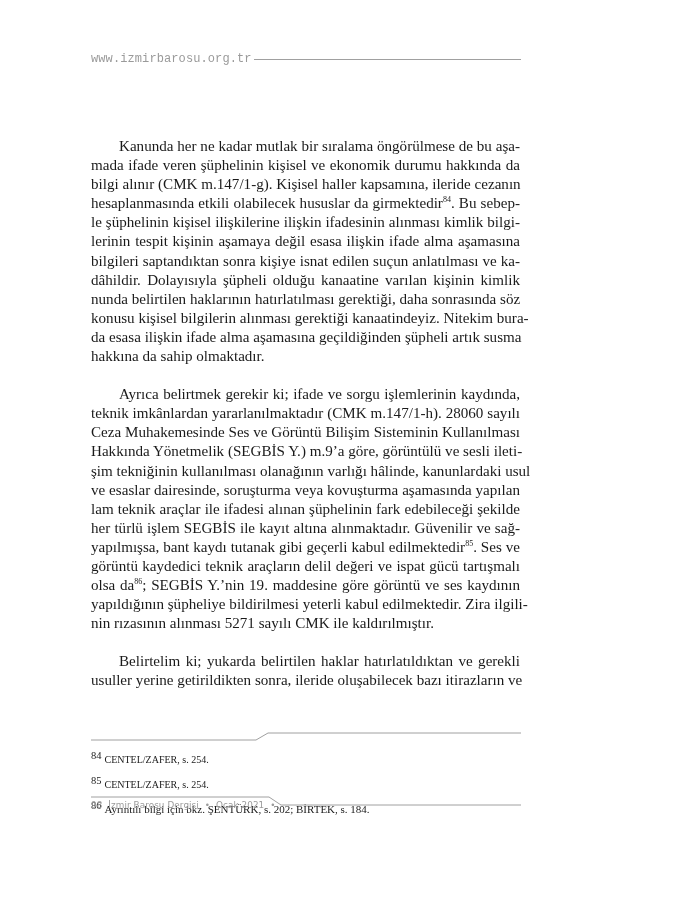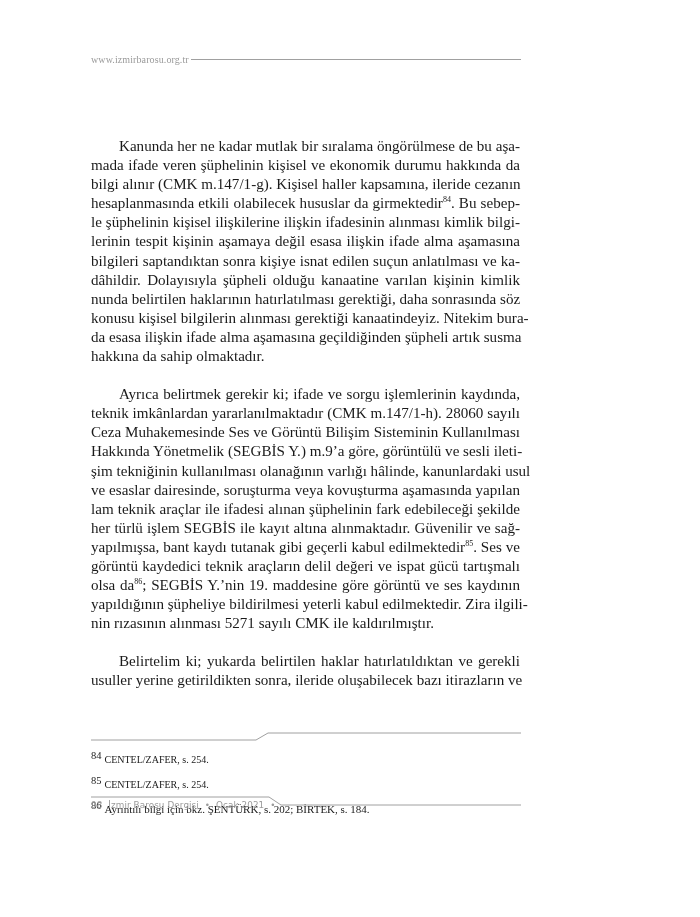--- a/index.html
+++ b/index.html
@@ -18,22 +18,22 @@
     .header {
       position: absolute;
       left: 91px;
       top: 52px;
       width: 430px;
       height: 14px;
       display: flex;
       align-items: center;
     }
     .header-url {
-      font-family: Liberation Serif, serif;
-      font-size: 10px;
+      font-family: Liberation Mono, monospace;
+      font-size: 12px;
       color: #9a9a9a;
       letter-spacing: 0.1px;
       white-space: nowrap;
     }
     .header-rule {
       flex: 1;
       height: 1px;
       background: #a0a0a0;
       margin-left: 2px;
     }

